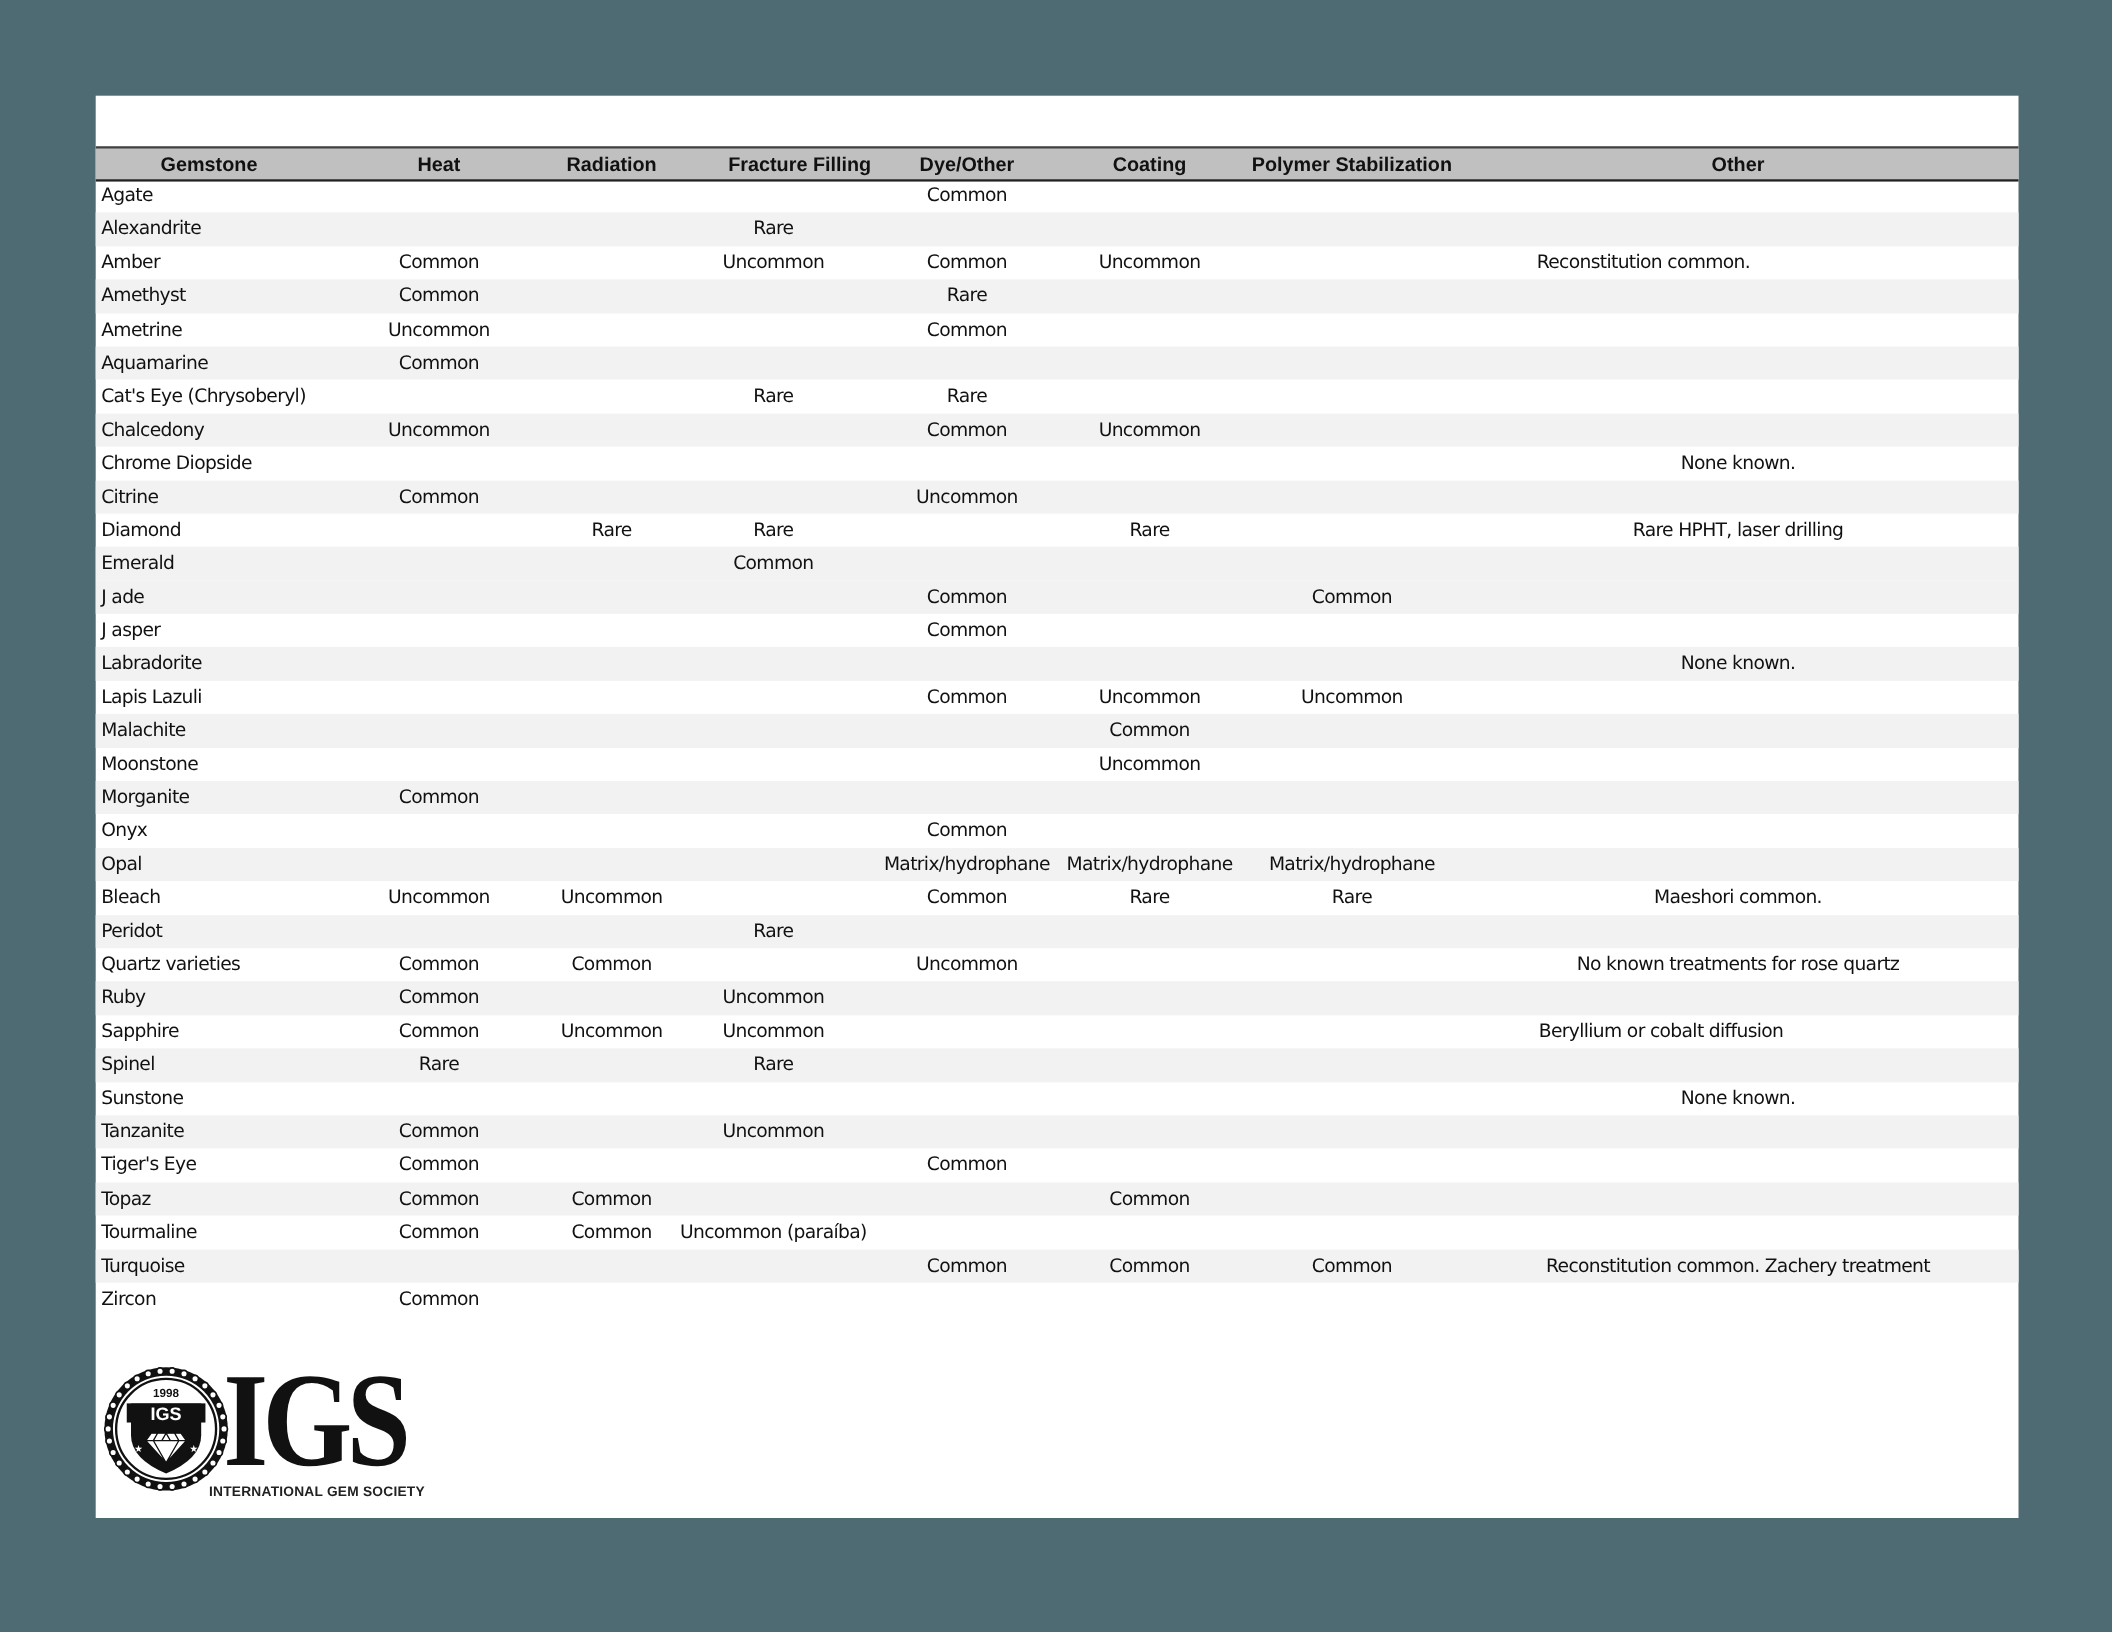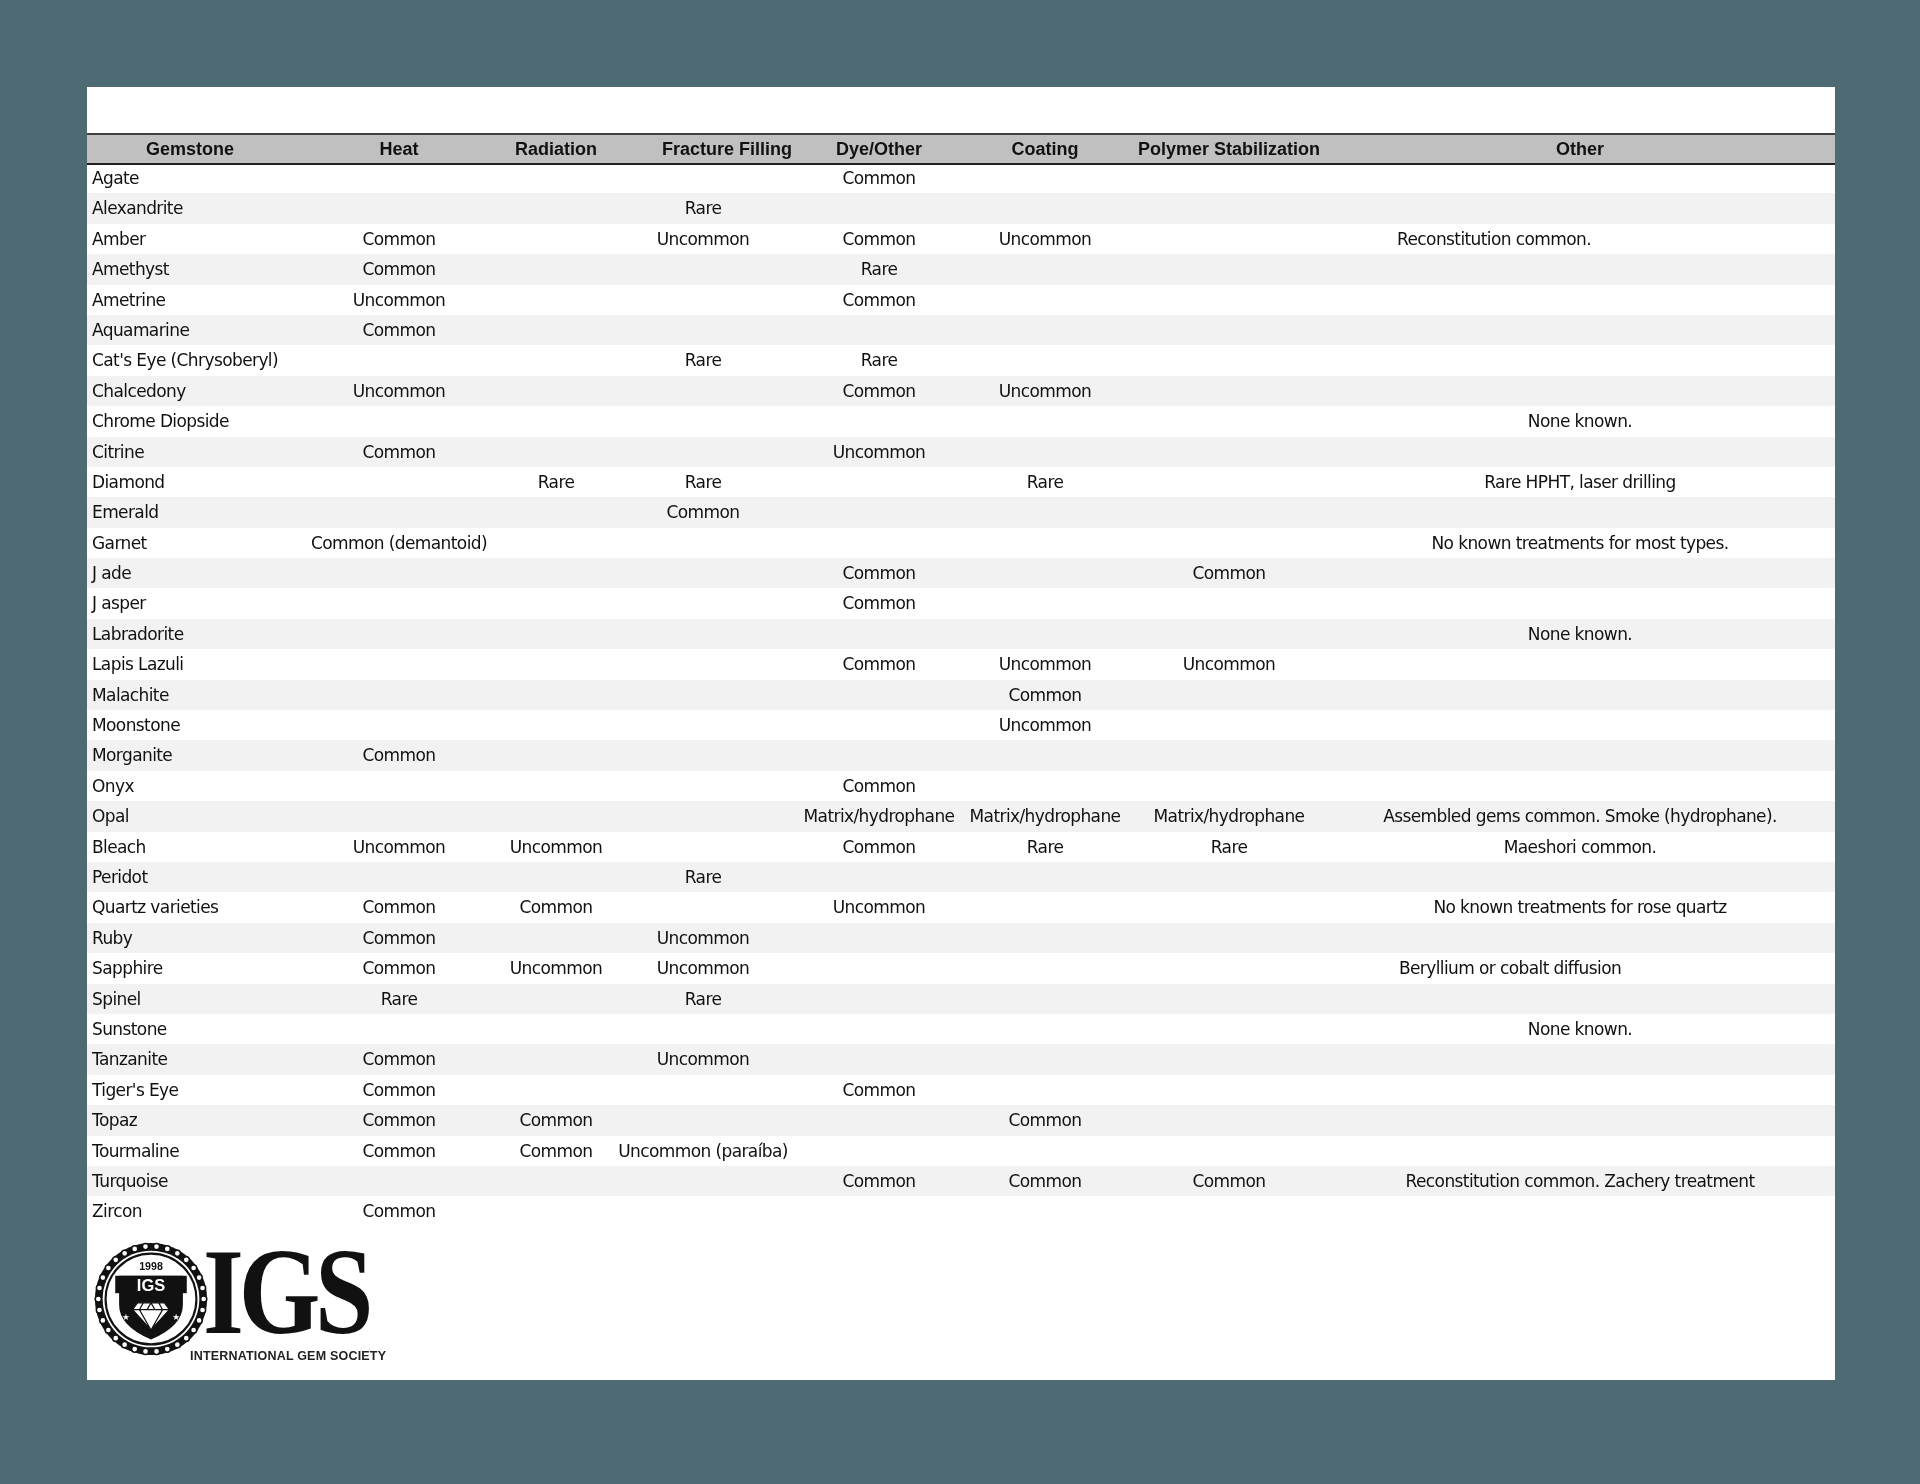--- a/index.html
+++ b/index.html
@@ -239,30 +239,20 @@
       <div class="row alt">
         <div class="cell name">Emerald</div>
         <div class="cell" style="left: 312px;"></div>
         <div class="cell" style="left: 469px;"></div>
         <div class="cell" style="left: 616px;">Common</div>
         <div class="cell" style="left: 792px;"></div>
         <div class="cell" style="left: 958px;"></div>
         <div class="cell" style="left: 1142px;"></div>
         <div class="cell" style="left: 1493px;"></div>
       </div>
-      <div class="row">
-        <div class="cell name">Garnet</div>
-        <div class="cell" style="left: 312px;">Common (demantoid)</div>
-        <div class="cell" style="left: 469px;"></div>
-        <div class="cell" style="left: 616px;"></div>
-        <div class="cell" style="left: 792px;"></div>
-        <div class="cell" style="left: 958px;"></div>
-        <div class="cell" style="left: 1142px;"></div>
-        <div class="cell" style="left: 1493px;">No known treatments for most types.</div>
-      </div>
       <div class="row alt">
         <div class="cell name">J ade</div>
         <div class="cell" style="left: 312px;"></div>
         <div class="cell" style="left: 469px;"></div>
         <div class="cell" style="left: 616px;"></div>
         <div class="cell" style="left: 792px;">Common</div>
         <div class="cell" style="left: 958px;"></div>
         <div class="cell" style="left: 1142px;">Common</div>
         <div class="cell" style="left: 1493px;"></div>
       </div>
@@ -337,21 +327,20 @@
         <div class="cell" style="left: 1493px;"></div>
       </div>
       <div class="row alt">
         <div class="cell name">Opal</div>
         <div class="cell" style="left: 312px;"></div>
         <div class="cell" style="left: 469px;"></div>
         <div class="cell" style="left: 616px;"></div>
         <div class="cell" style="left: 792px;">Matrix/hydrophane</div>
         <div class="cell" style="left: 958px;">Matrix/hydrophane</div>
         <div class="cell" style="left: 1142px;">Matrix/hydrophane</div>
-        <div class="cell" style="left: 1493px;">Assembled gems common. Smoke (hydrophane).</div>
       </div>
       <div class="row">
         <div class="cell name">Bleach</div>
         <div class="cell" style="left: 312px;">Uncommon</div>
         <div class="cell" style="left: 469px;">Uncommon</div>
         <div class="cell" style="left: 616px;"></div>
         <div class="cell" style="left: 792px;">Common</div>
         <div class="cell" style="left: 958px;">Rare</div>
         <div class="cell" style="left: 1142px;">Rare</div>
         <div class="cell" style="left: 1493px;">Maeshori common.</div>

